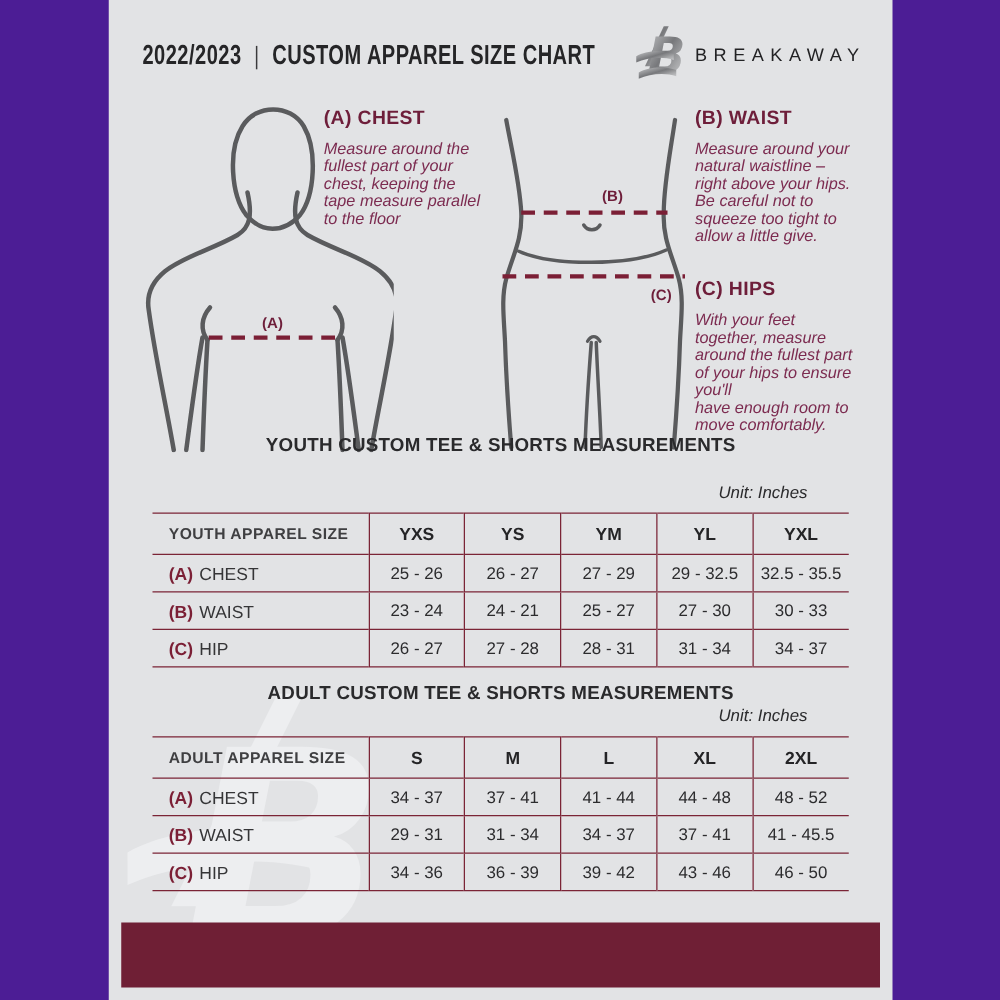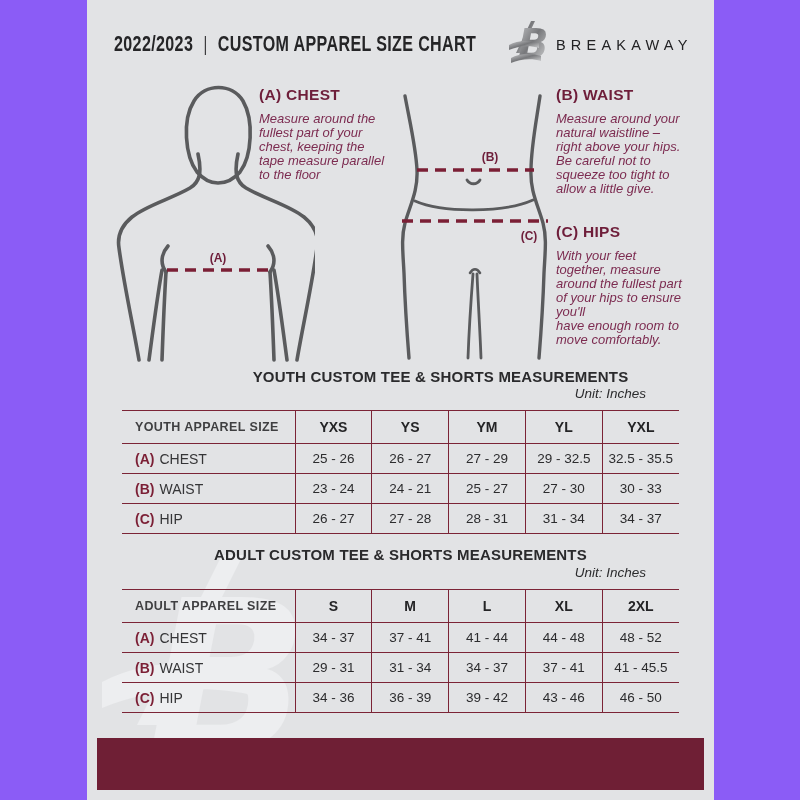--- a/index.html
+++ b/index.html
@@ -1,17 +1,17 @@
 <!DOCTYPE html>
 <html><head>
 <meta charset="utf-8">
 <style>
   * { margin:0; padding:0; box-sizing:border-box; }
   html,body { background:#000; }
-  .stage { position:relative; width:800px; height:800px; background:#8b5cf6; overflow:hidden;
+  .stage { position:relative; width:800px; height:800px; background:#4c1d95; overflow:hidden;
            font-family:"Liberation Sans", sans-serif; }
   .page { position:absolute; left:87px; top:0; width:627px; height:800px;
           background:#e2e3e5; overflow:hidden; }
 
   
   .masthead-title { position:absolute; left:27px; top:31px; white-space:nowrap;
         font-weight:bold; font-size:22px; letter-spacing:.5px; color:#252527;
         transform:scaleX(.73); transform-origin:left center; }
   .masthead-title .divider { font-weight:normal; color:#3a3a3c; margin:0 14px; font-size:20px; }
   .masthead-logo { position:absolute; left:421px; top:18px; }
@@ -31,21 +31,21 @@
              color:#7c2b50; white-space:pre-line; }
 
   svg text.diag-label { font-family:"Liberation Sans",sans-serif; font-size:12px;
              font-weight:bold; fill:#6e1e3a; }
 
   
   .section-title { position:absolute; left:0; width:627px; text-align:center;
         font-weight:bold; font-size:15px; letter-spacing:.2px; color:#2a2a2c; }
   .section-unit { position:absolute; left:0; width:559px; text-align:right;
         font-style:italic; font-size:13.5px; color:#2b2b2d;padding-left:40px; }
-  .t-youth-title { top:368px;margin-left:40px; } .t-youth-unit { top:386px; }
+  .t-youth-title { top:348px; } .t-youth-unit { top:386px; }
   .t-adult-title { top:546px;text-align:center; } .t-adult-unit { top:565px; }
 
   table.size-table { position:absolute; left:35px; width:557px; border-collapse:collapse;
         table-layout:fixed; border-top:1.5px solid #7b2436; }
   table.youth { top:410px; } table.adult { top:589px; }
   .size-table tr { border-bottom:1.5px solid #7b2436; }
   .size-table td { vertical-align:middle; text-align:center; font-size:13.5px; color:#2c2c2e;margin-top:19px; }
   .size-table td:not(:first-child) { border-left:1.5px solid #7b2436; }
   .size-table tr.hdr { height:33px; }
   .size-table tr.data { height:30px; }

